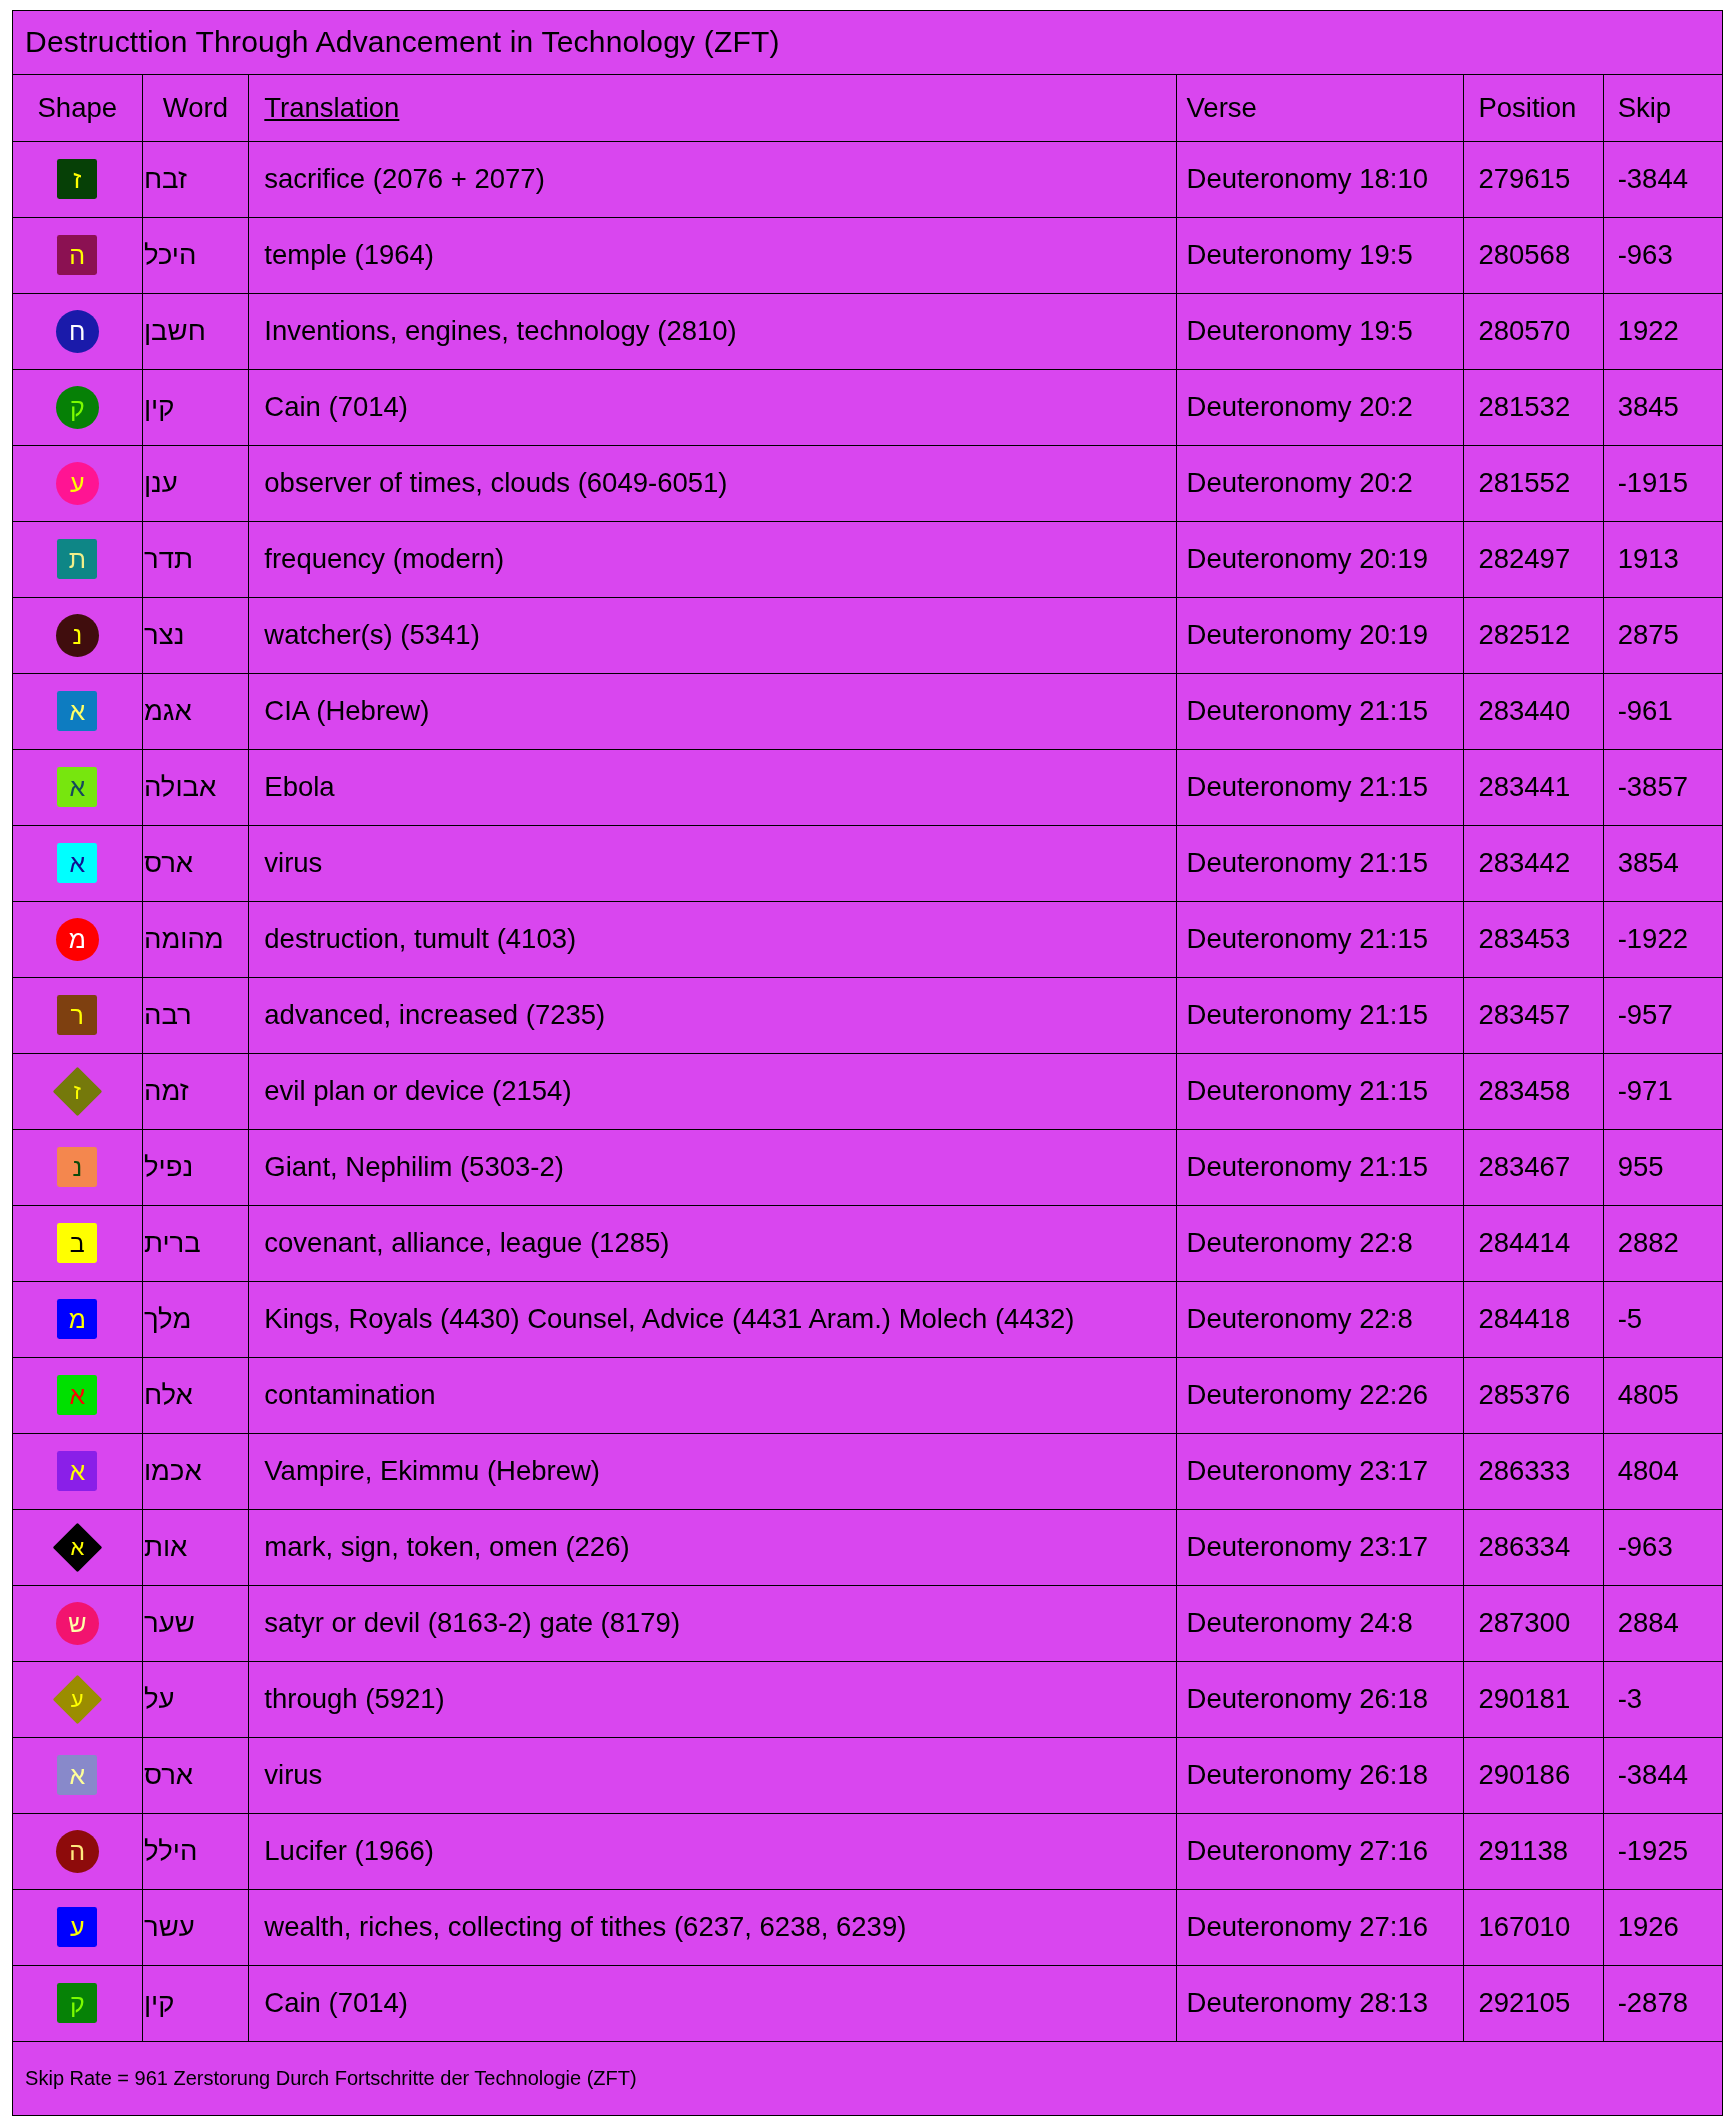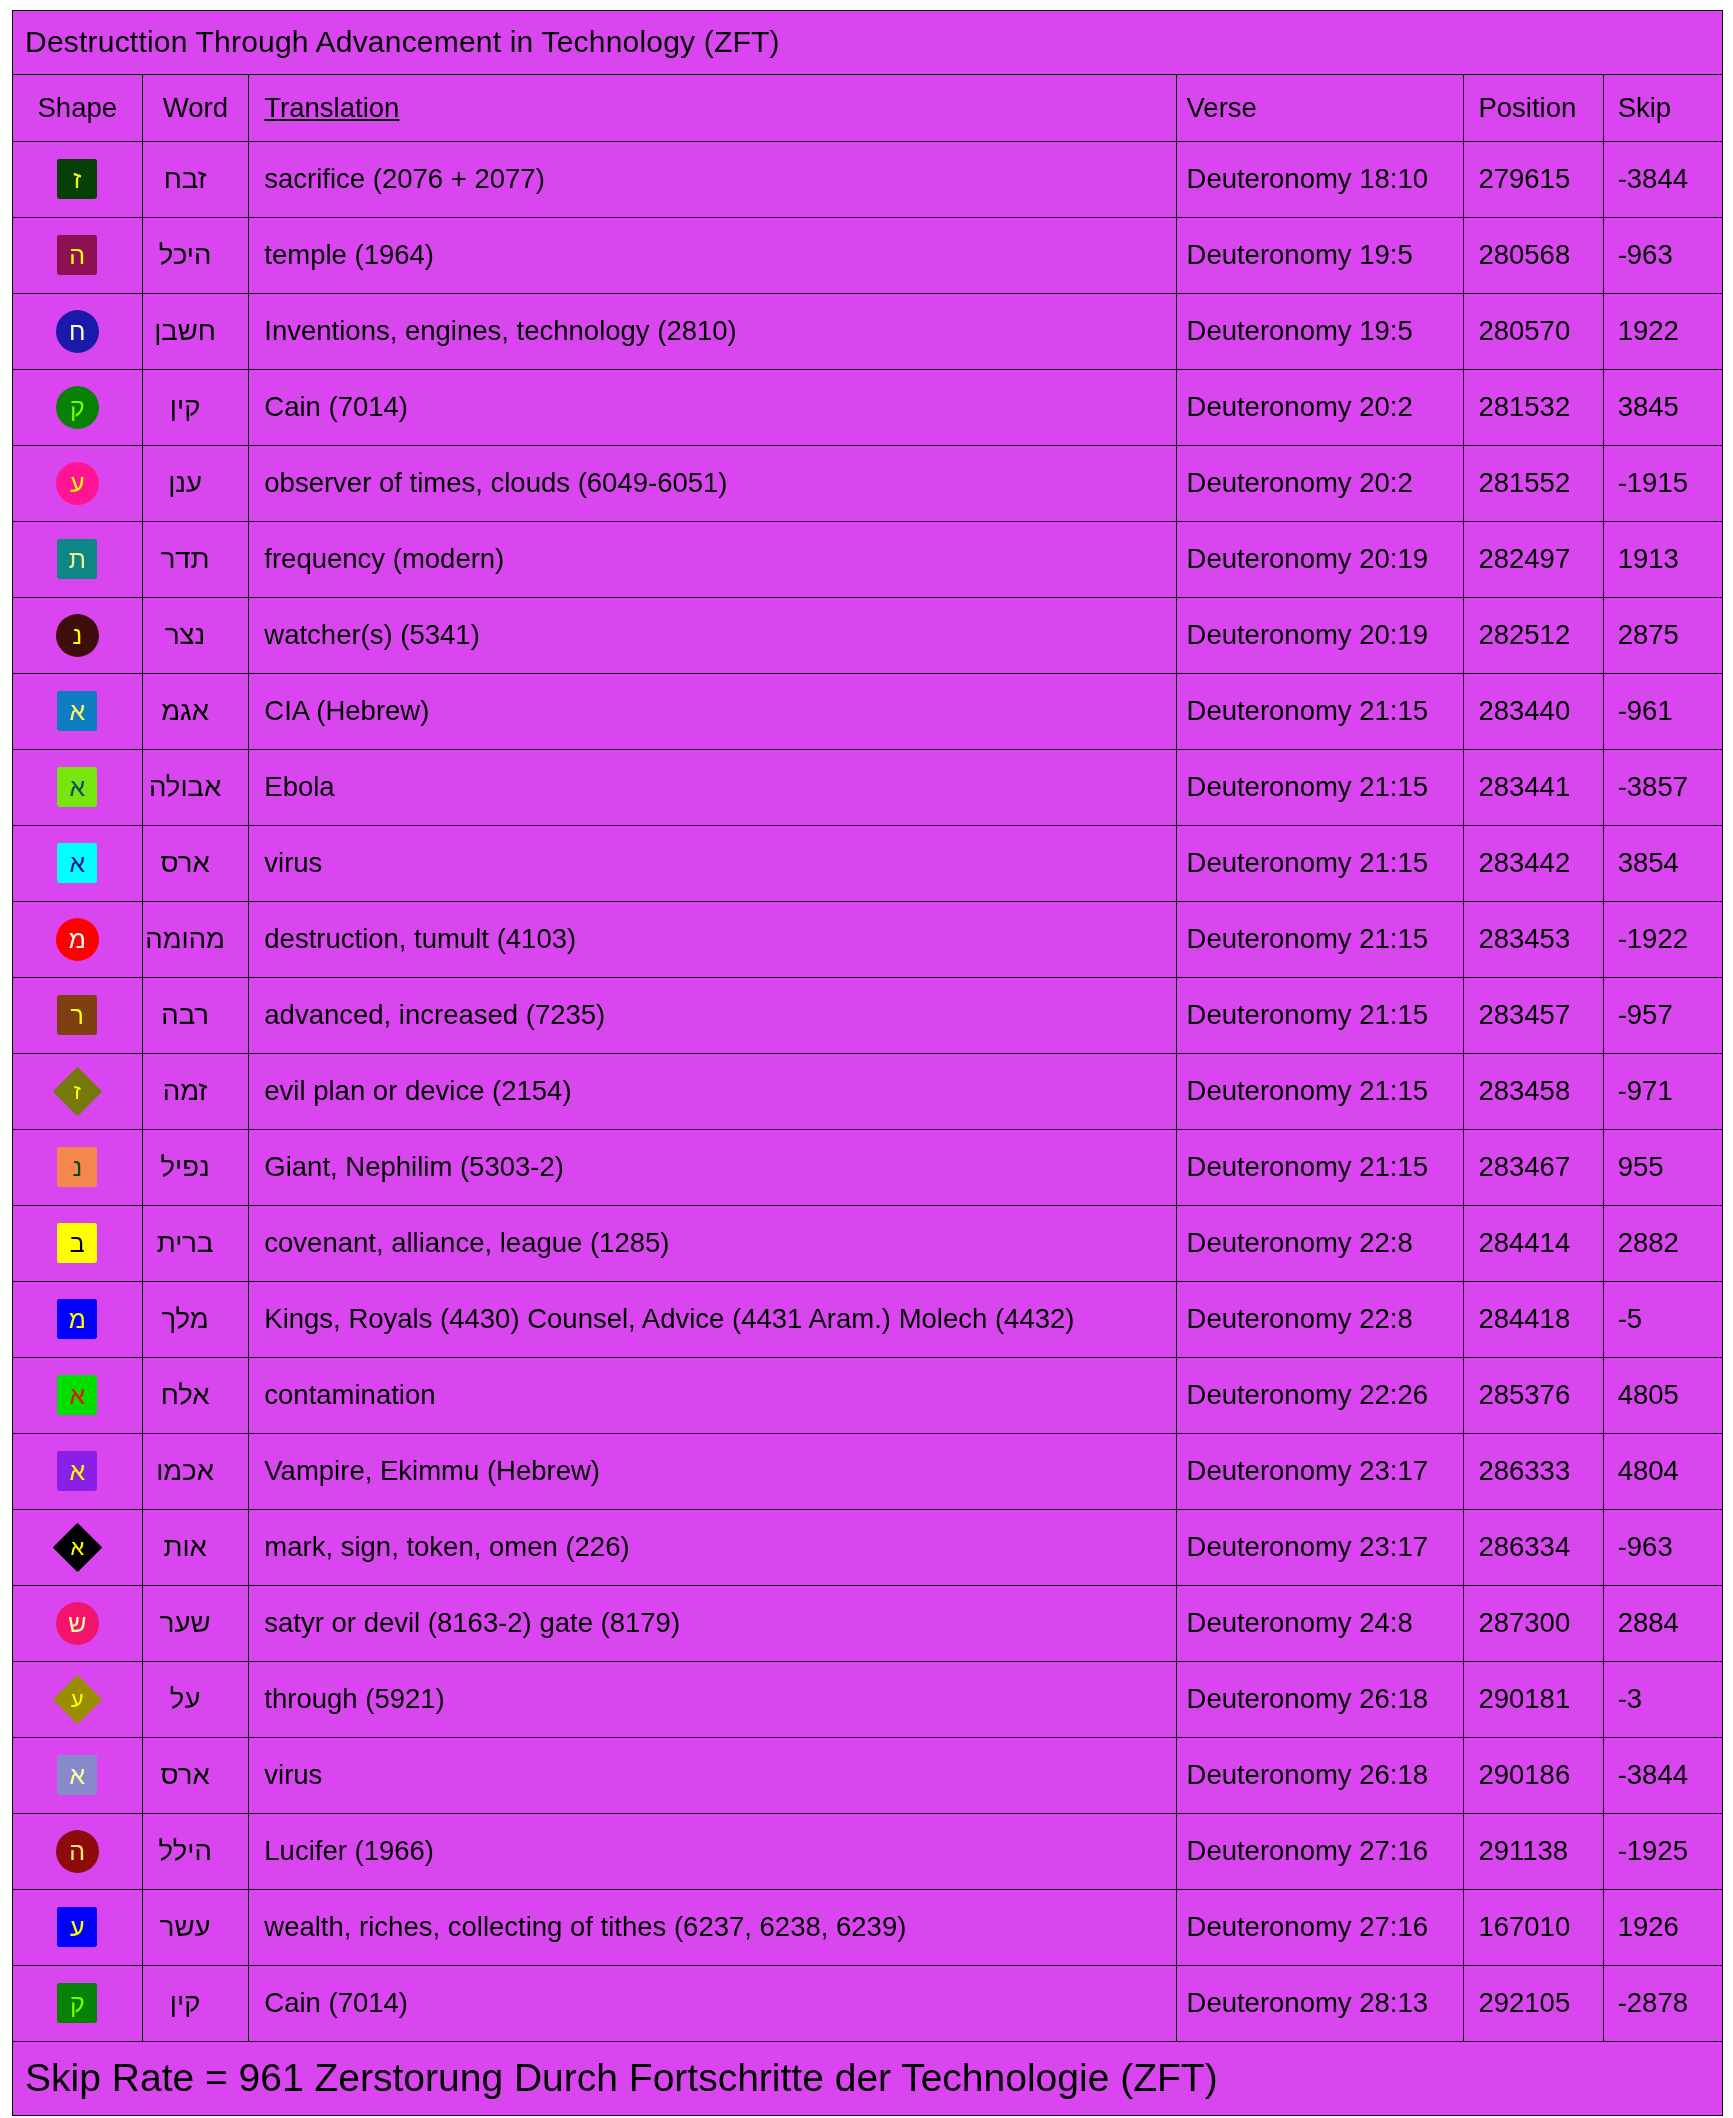--- a/index.html
+++ b/index.html
@@ -56,21 +56,21 @@
   .col-trans { width: 54.3%; }
   .col-verse { width: 16.8%; }
   .col-pos   { width: 8.2%; }
   .col-skip  { width: 6.9%; }
   th.h-shape, th.h-word { text-align: center; }
   th.h-trans { padding-left: 15.4px; text-decoration: underline; }
   th.h-verse { padding-left: 9.6px; }
   th.h-pos   { padding-left: 14.4px; }
   th.h-skip  { padding-left: 13.5px; }
   td.c-shape { text-align: center; }
-  td.c-word  { direction: rtl; text-align: center; padding-right: 21.7px; font-size: 30px; }
+  td.c-word  { direction: rtl; text-align: left; padding-right: 21.7px; font-size: 30px; }
   td.c-trans { padding-left: 15.4px; white-space: nowrap; }
   td.c-verse { padding-left: 9.6px; white-space: nowrap; }
   td.c-pos   { padding-left: 14.4px; }
   td.c-skip  { padding-left: 13.5px; }
   .shape {
     display: inline-flex;
     align-items: center;
     justify-content: center;
     vertical-align: middle;
   }
@@ -81,21 +81,21 @@
   }
   .shape.square { width: 40px; height: 40px; border-radius: 2.4px; }
   .shape.circle { width: 43px; height: 43px; border-radius: 50%; }
   .shape.diamond { width: 35px; height: 35px; transform: rotate(45deg); border-radius: 1.4px; }
   .shape.diamond .glyph { transform: rotate(-45deg); font-size: 22px; }
   .footer-band {
     height: 73px;
     display: flex;
     align-items: center;
     padding-left: 12.5px;
-    font-size: 39px;
+    font-size: 20px;
     box-sizing: border-box;
   }
 </style>
 </head>
 <body>
 
 <div class="page">
   <div class="title-band">Destructtion Through Advancement in Technology (ZFT)</div>
 
   <table class="codes">

